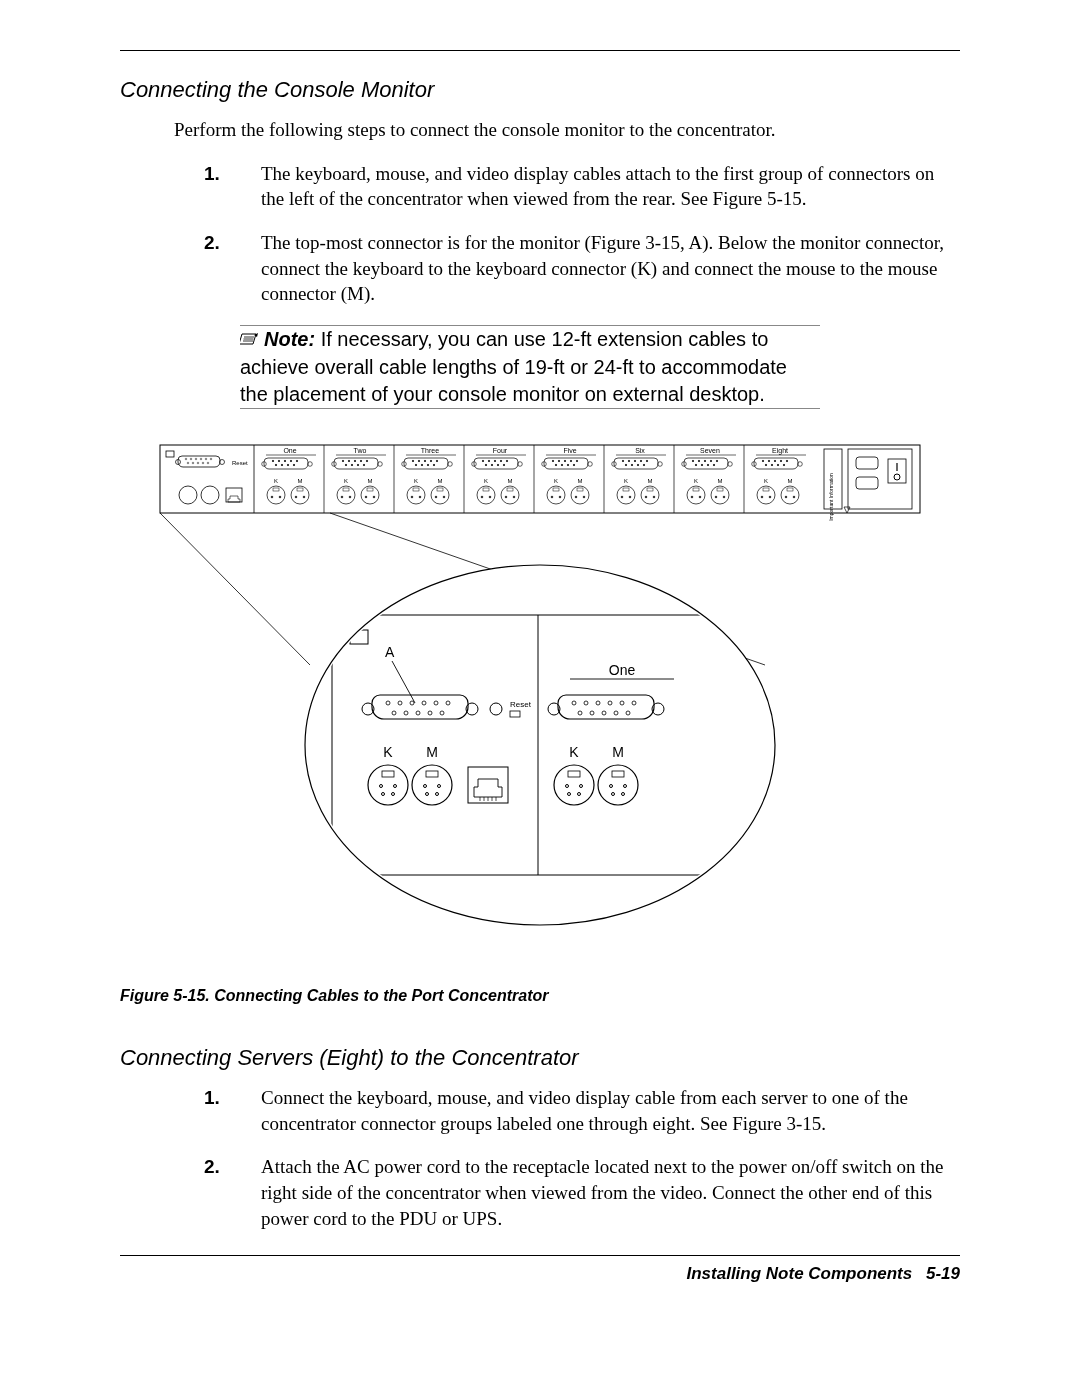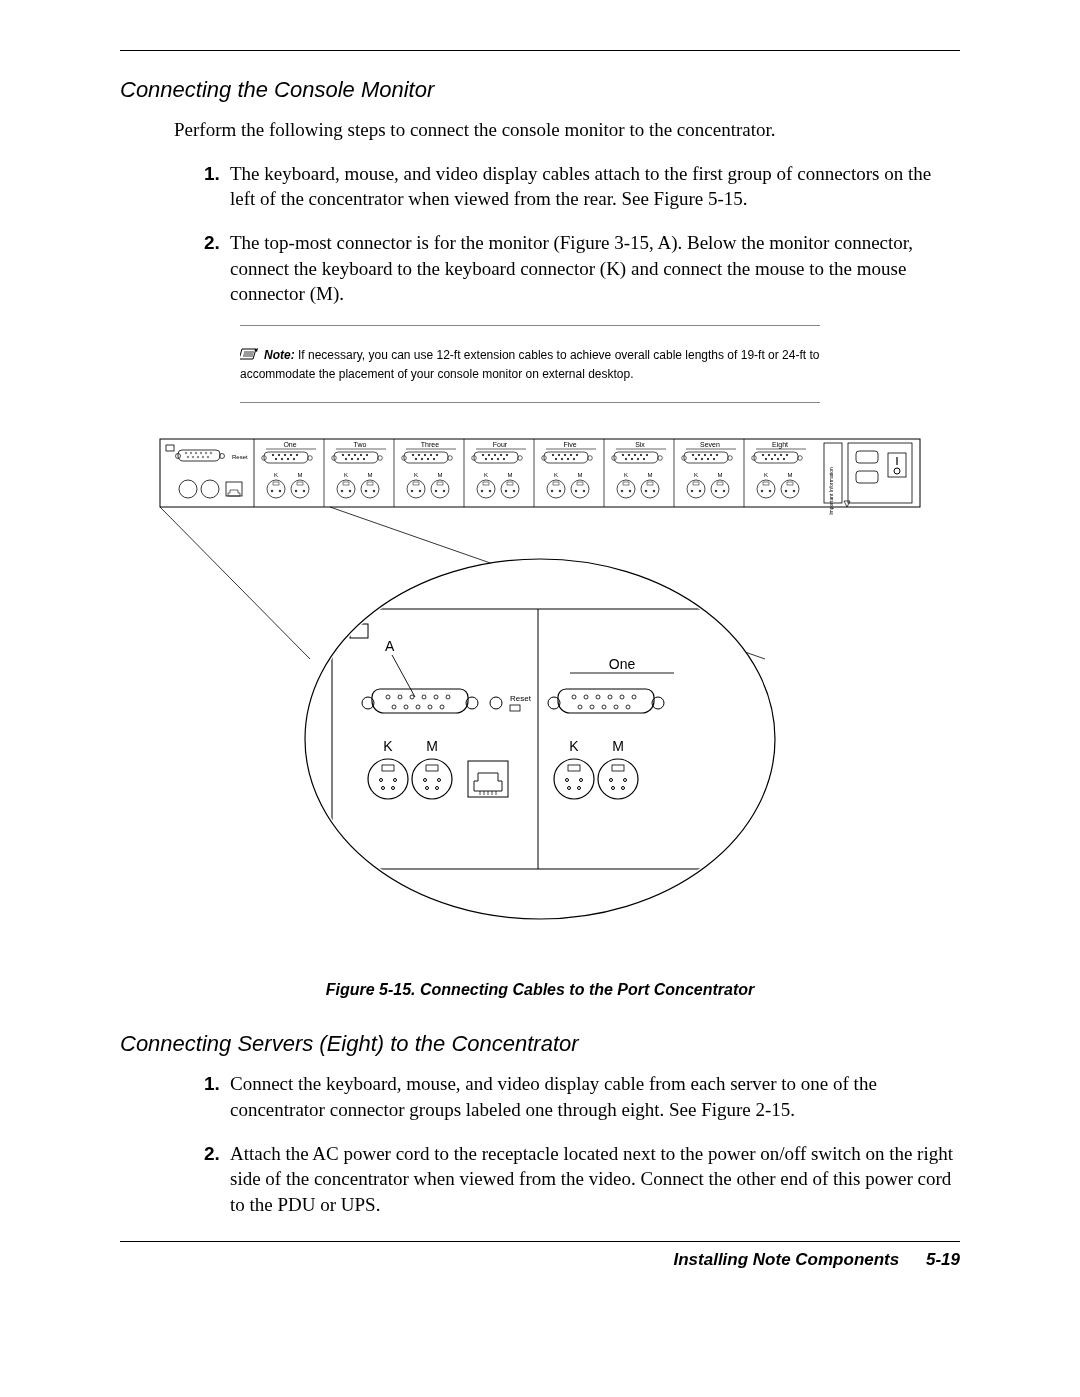--- a/index.html
+++ b/index.html
@@ -37,62 +37,61 @@
   .num-item {
     display: flex;
     margin-bottom: 18px;
   }
   .num {
     font-family: Arial, Helvetica, sans-serif;
     font-weight: bold;
     min-width: 26px;
     margin-left: -6px;
   }
-  .num-body { flex: 1; }
+  .num-body { flex: 1; margin-left: 31px; }
   .note-block {
     margin-left: 120px;
     margin-right: 140px;
     border-top: 1px solid #888;
     border-bottom: 1px solid #888;
-    padding: 20px 0;
+    padding: 0 0;
     font-family: Arial, Helvetica, sans-serif;
-    font-size: 12px;
+    font-size: 20px;
     line-height: 1.35;
     margin-bottom: 26px;
   }
   .note-icon {
     display: inline-block;
     vertical-align: middle;
     margin-right: 4px;
   }
   .note-label { font-weight: bold; font-style: italic; }
   .figure-wrap {
     margin: 0 30px 6px 30px;
   }
   .fig-caption {
     font-family: Arial, Helvetica, sans-serif;
     font-weight: bold;
     font-style: italic;
     font-size: 16px;
-    text-align: center;
-    margin: 8px 0 32px 0;
+    margin: 8px 0 40px 0;
   }
   .footer-rule {
     border-top: 1px solid #000;
     margin-top: 24px;
     padding-top: 8px;
   }
   .footer {
     font-family: Arial, Helvetica, sans-serif;
     font-weight: bold;
     font-style: italic;
     font-size: 17px;
     text-align: right;
   }
-  .pagenum { margin-left: 22px; }
+  .pagenum { margin-left: 9px; }
 
   
   .svg-label { font-family: Arial, Helvetica, sans-serif; font-size: 7px; }
   .svg-km    { font-family: Arial, Helvetica, sans-serif; font-size: 6px; }
   .svg-big   { font-family: Arial, Helvetica, sans-serif; font-size: 14px; }
   .svg-reset { font-family: Arial, Helvetica, sans-serif; font-size: 8px; }
   .svg-vert  { font-family: Arial, Helvetica, sans-serif; font-size: 5px; }
 </style>
 </head>
 <body>
@@ -547,21 +546,21 @@
 </svg>
 </div>
 
 <div class="fig-caption">Figure 5-15. Connecting Cables to the Port Concentrator</div>
 
 <div class="section-heading">Connecting Servers (Eight) to the Concentrator</div>
 
 <div class="num-list">
   <div class="num-item">
     <div class="num">1.</div>
-    <div class="num-body">Connect the keyboard, mouse, and video display cable from each server to one of the concentrator connector groups labeled one through eight. See Figure 2-15.</div>
+    <div class="num-body">Connect the keyboard, mouse, and video display cable from each server to one of the concentrator connector groups labeled one through eight. See Figure 3-15.</div>
   </div>
   <div class="num-item">
     <div class="num">2.</div>
     <div class="num-body">Attach the AC power cord to the receptacle located next to the power on/off switch on the right side of the concentrator when viewed from the video. Connect the other end of this power cord to the PDU or UPS.</div>
   </div>
 </div>
 
 <div class="footer-rule">
   <div class="footer">
     <span>Installing Note Components</span>

